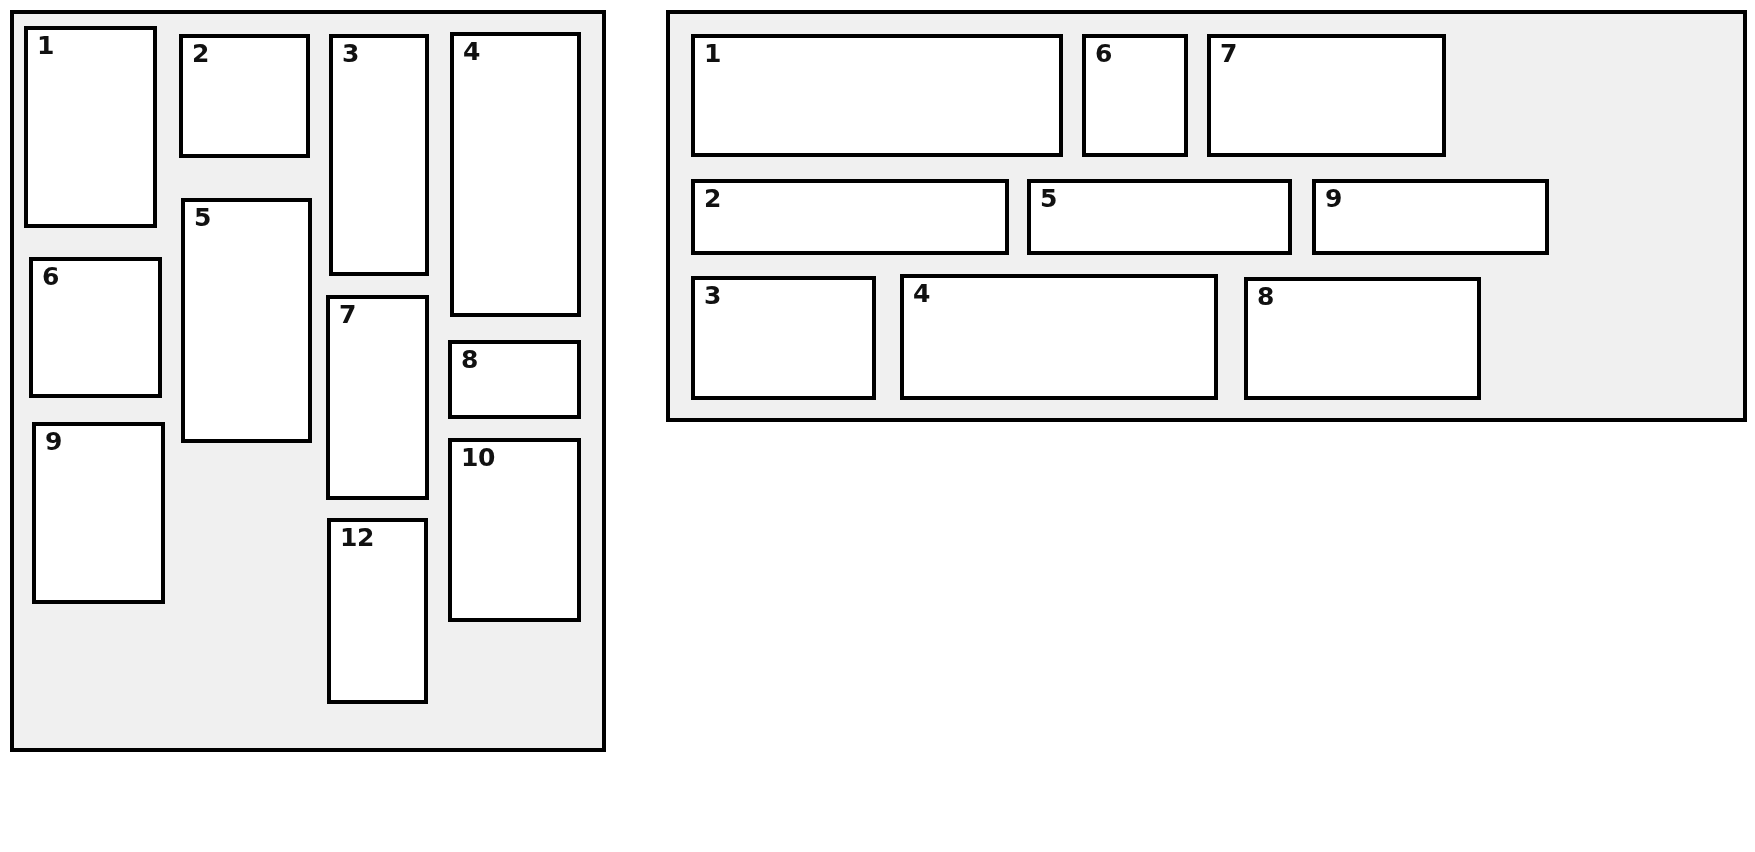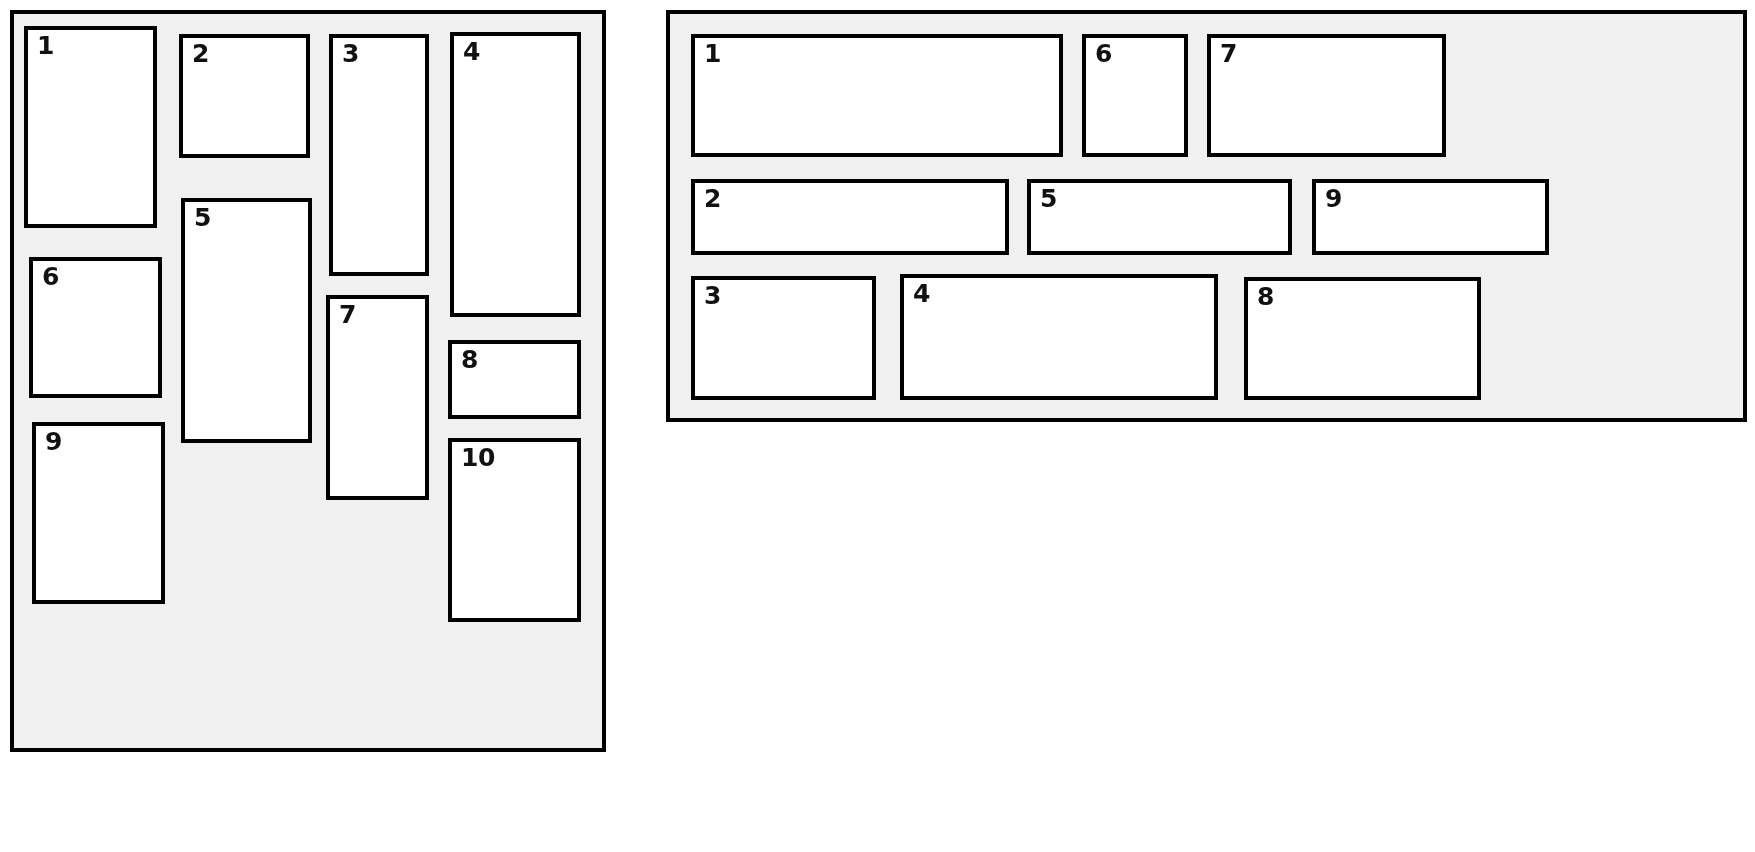--- a/index.html
+++ b/index.html
@@ -76,20 +76,23 @@
       </div>
       <div class="cell" style="left: 434px; top: 326px; width: 133px; height: 79px; background: rgb(255, 255, 255); border-color: rgb(0, 0, 0); border-width: 4px;">
         <span class="cell-label" style="color: rgb(17, 17, 17);">8</span>
       </div>
       <div class="cell" style="left: 18px; top: 408px; width: 133px; height: 182px; background: rgb(255, 255, 255); border-color: rgb(0, 0, 0); border-width: 4px;">
         <span class="cell-label" style="color: rgb(17, 17, 17);">9</span>
       </div>
       <div class="cell" style="left: 434px; top: 424px; width: 133px; height: 184px; background: rgb(255, 255, 255); border-color: rgb(0, 0, 0); border-width: 4px; padding-left: 7px;">
         <span class="cell-label" style="color: rgb(17, 17, 17);">10</span>
       </div>
+      <div class="cell" style="left: 313px; top: 504px; width: 101px; height: 186px; background: rgb(255, 255, 255); border-color: rgb(0, 0, 0); border-width: 4px;">
+        <span class="cell-label" style="color: rgb(17, 17, 17);">12</span>
+      </div>
     </div>
     <div class="panel" style="left: 666px; top: 10px; width: 1081px; height: 412px; background: rgb(240, 240, 240); border-color: rgb(0, 0, 0); border-width: 4px;">
       <div class="cell" style="left: 21px; top: 20px; width: 372px; height: 123px; background: rgb(255, 255, 255); border-color: rgb(0, 0, 0); border-width: 4px;">
         <span class="cell-label" style="color: rgb(17, 17, 17);">1</span>
       </div>
       <div class="cell" style="left: 412px; top: 20px; width: 106px; height: 123px; background: rgb(255, 255, 255); border-color: rgb(0, 0, 0); border-width: 4px;">
         <span class="cell-label" style="color: rgb(17, 17, 17);">6</span>
       </div>
       <div class="cell" style="left: 537px; top: 20px; width: 239px; height: 123px; background: rgb(255, 255, 255); border-color: rgb(0, 0, 0); border-width: 4px;">
         <span class="cell-label" style="color: rgb(17, 17, 17);">7</span>

